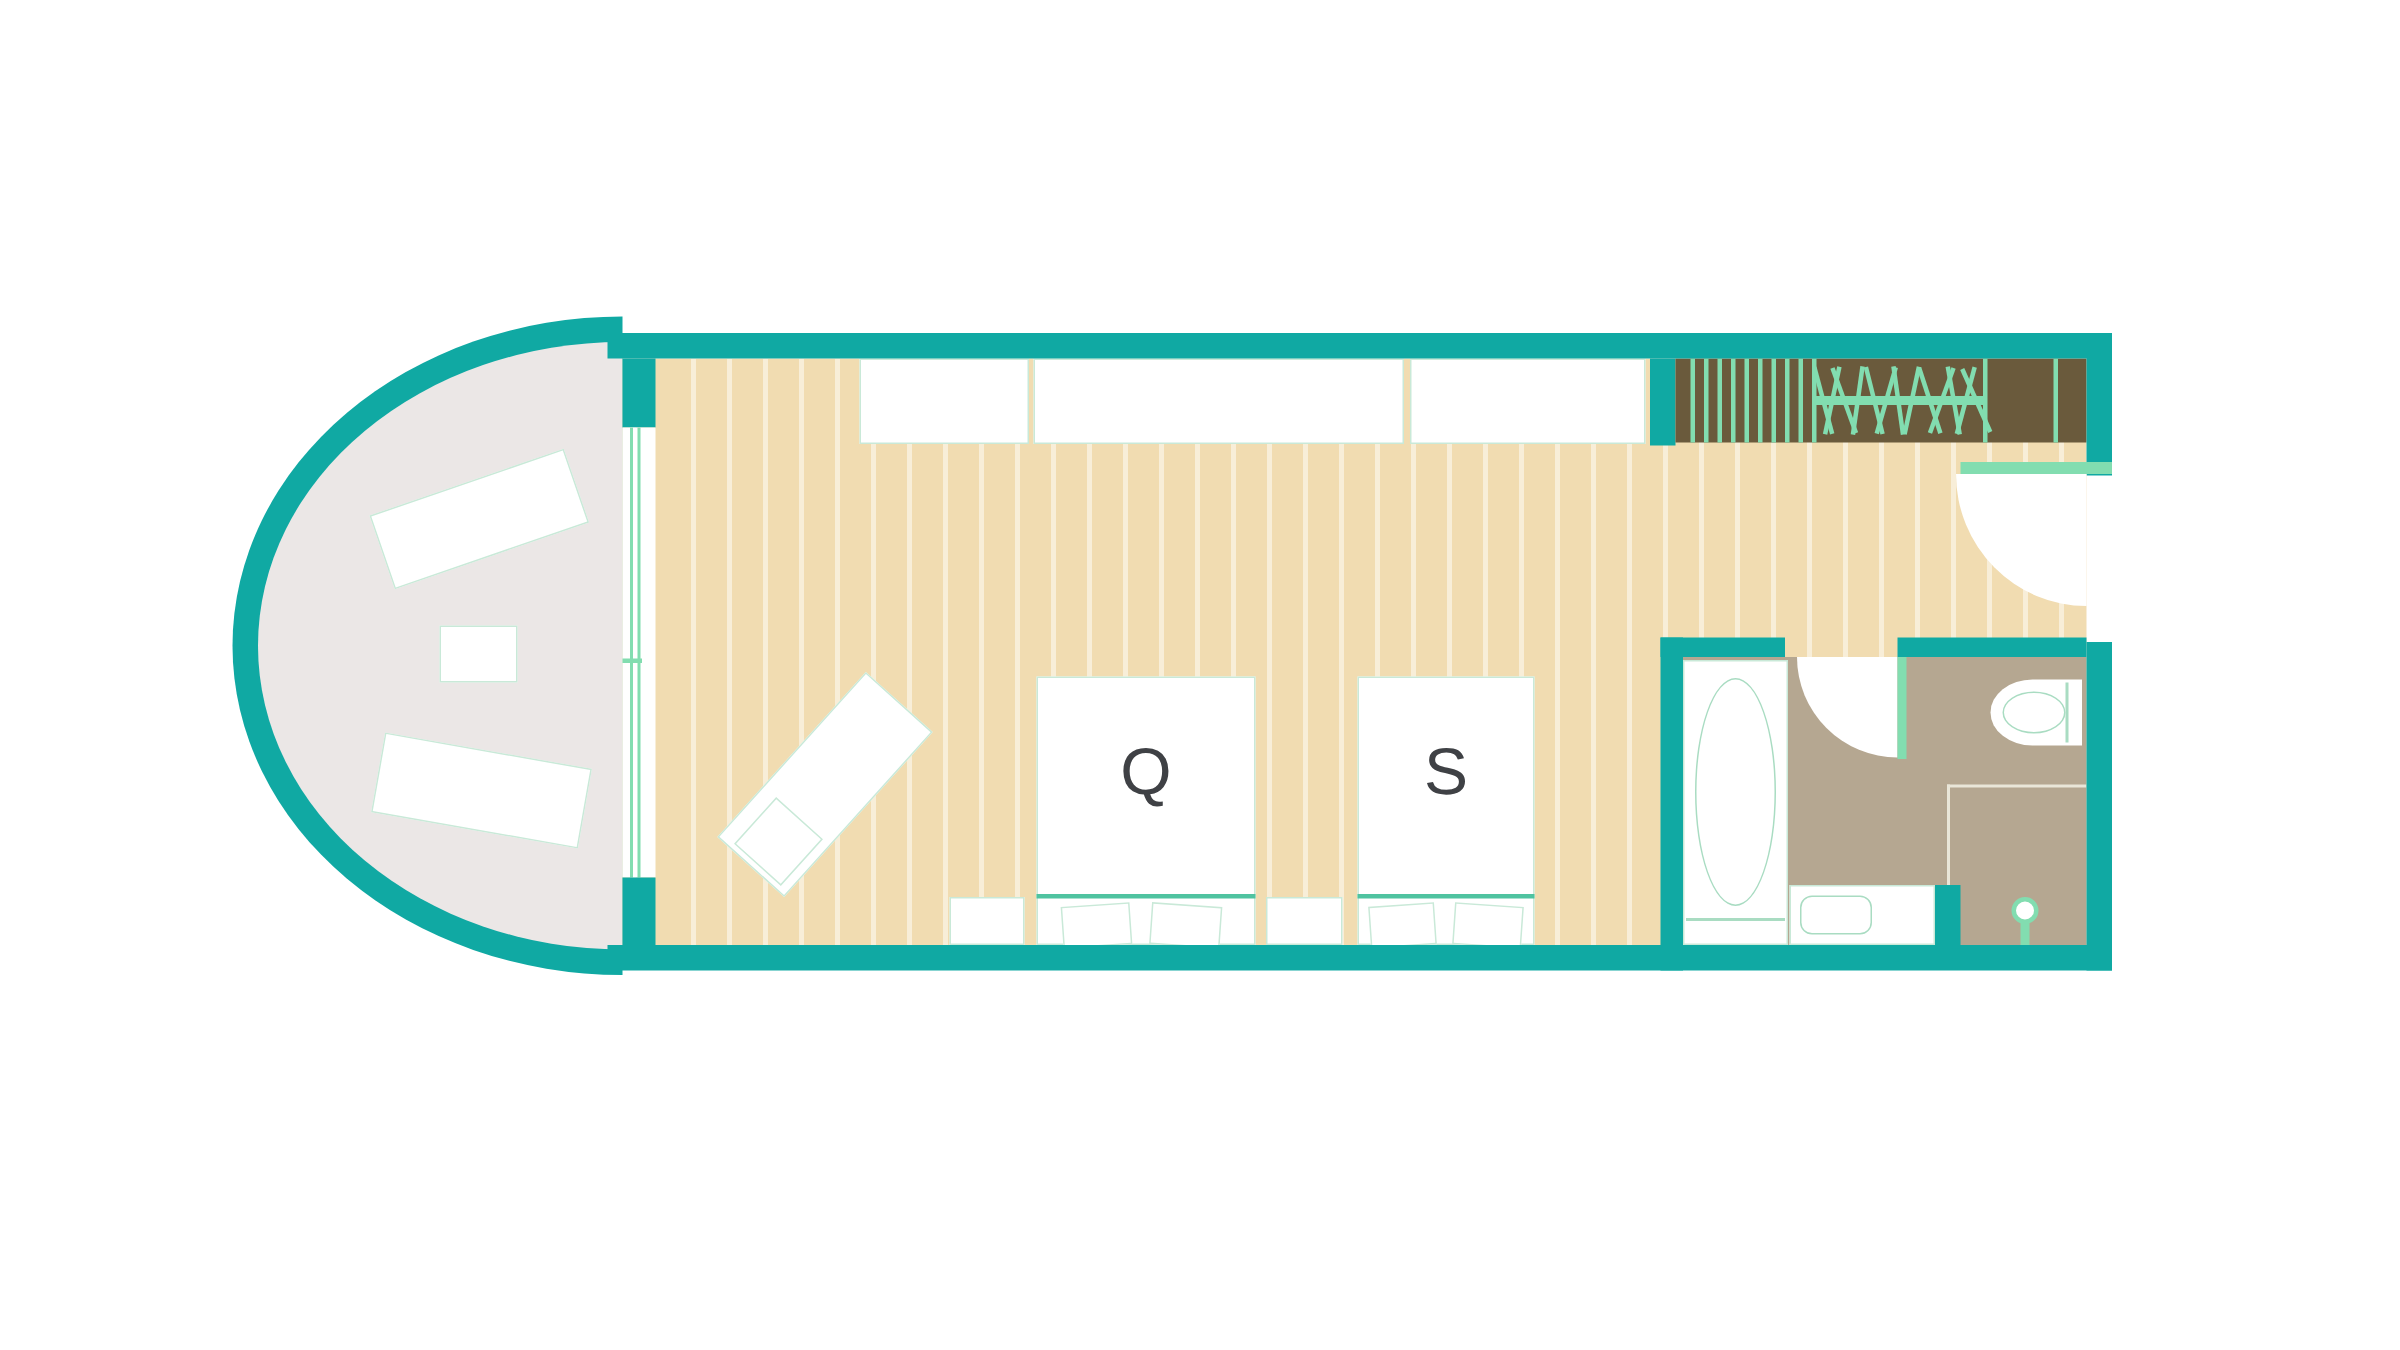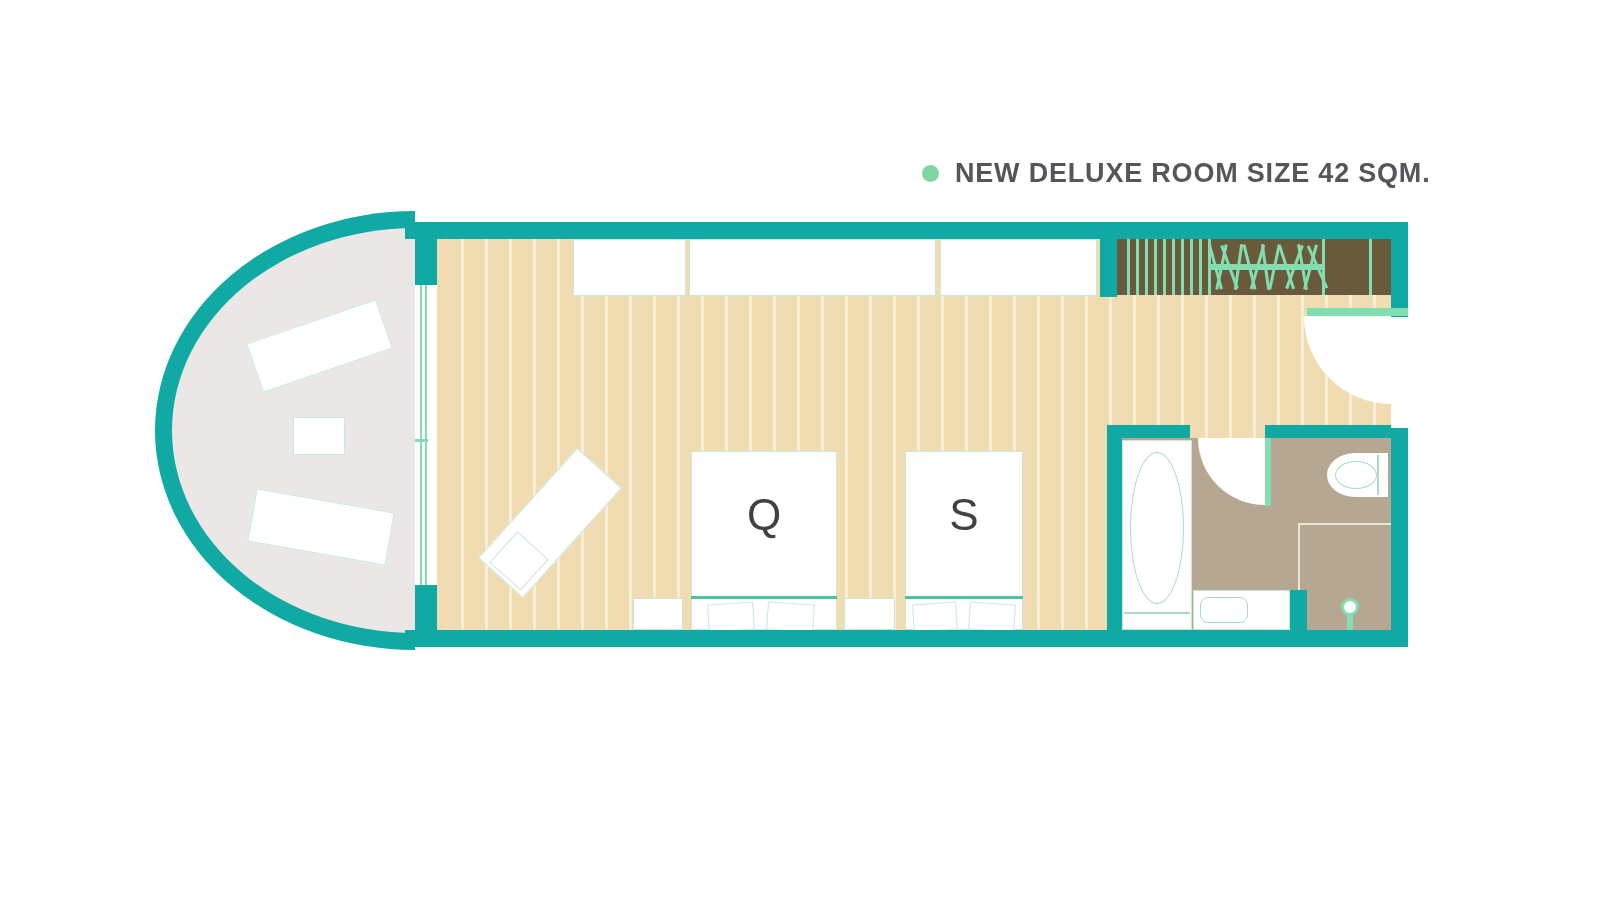--- a/index.html
+++ b/index.html
@@ -24,24 +24,20 @@
   .closet-stripe{width:3px;background:var(--accent-green,#82ddb0);}
   .hanger{width:3px;background:var(--accent-green,#82ddb0);}
   .bed-label{position:absolute;width:100%;text-align:center;color:#3f4145;font-size:44px;font-weight:400;}
   .swing{background:#fff;border-bottom-left-radius:100% 100%;}
 </style>
 </head>
 <body>
 
 <div class="canvas">
 
-  <div class="legend">
-    <span class="legend-dot"></span>
-    <span class="legend-text">NEW DELUXE ROOM SIZE 42 SQM.</span>
-  </div>
 
   <svg class="abs" style="left:150px;top:205px;width:270px;height:450px" viewBox="0 0 270 450">
     <path d="M265 6 A260 219.5 0 0 0 265 445 Z" fill="#10a9a3"></path>
     <path d="M265 23 A243 202.5 0 0 0 265 428 Z" fill="#ebe7e6"></path>
   </svg>
 
   <div class="abs furn" style="left:251px;top:320px;width:137px;height:52px;transform:rotate(-19deg);"></div>
   <div class="abs furn" style="left:293px;top:417px;width:52px;height:38px;"></div>
   <div class="abs furn" style="left:251px;top:500px;width:140px;height:54px;transform:rotate(10deg);"></div>
 

